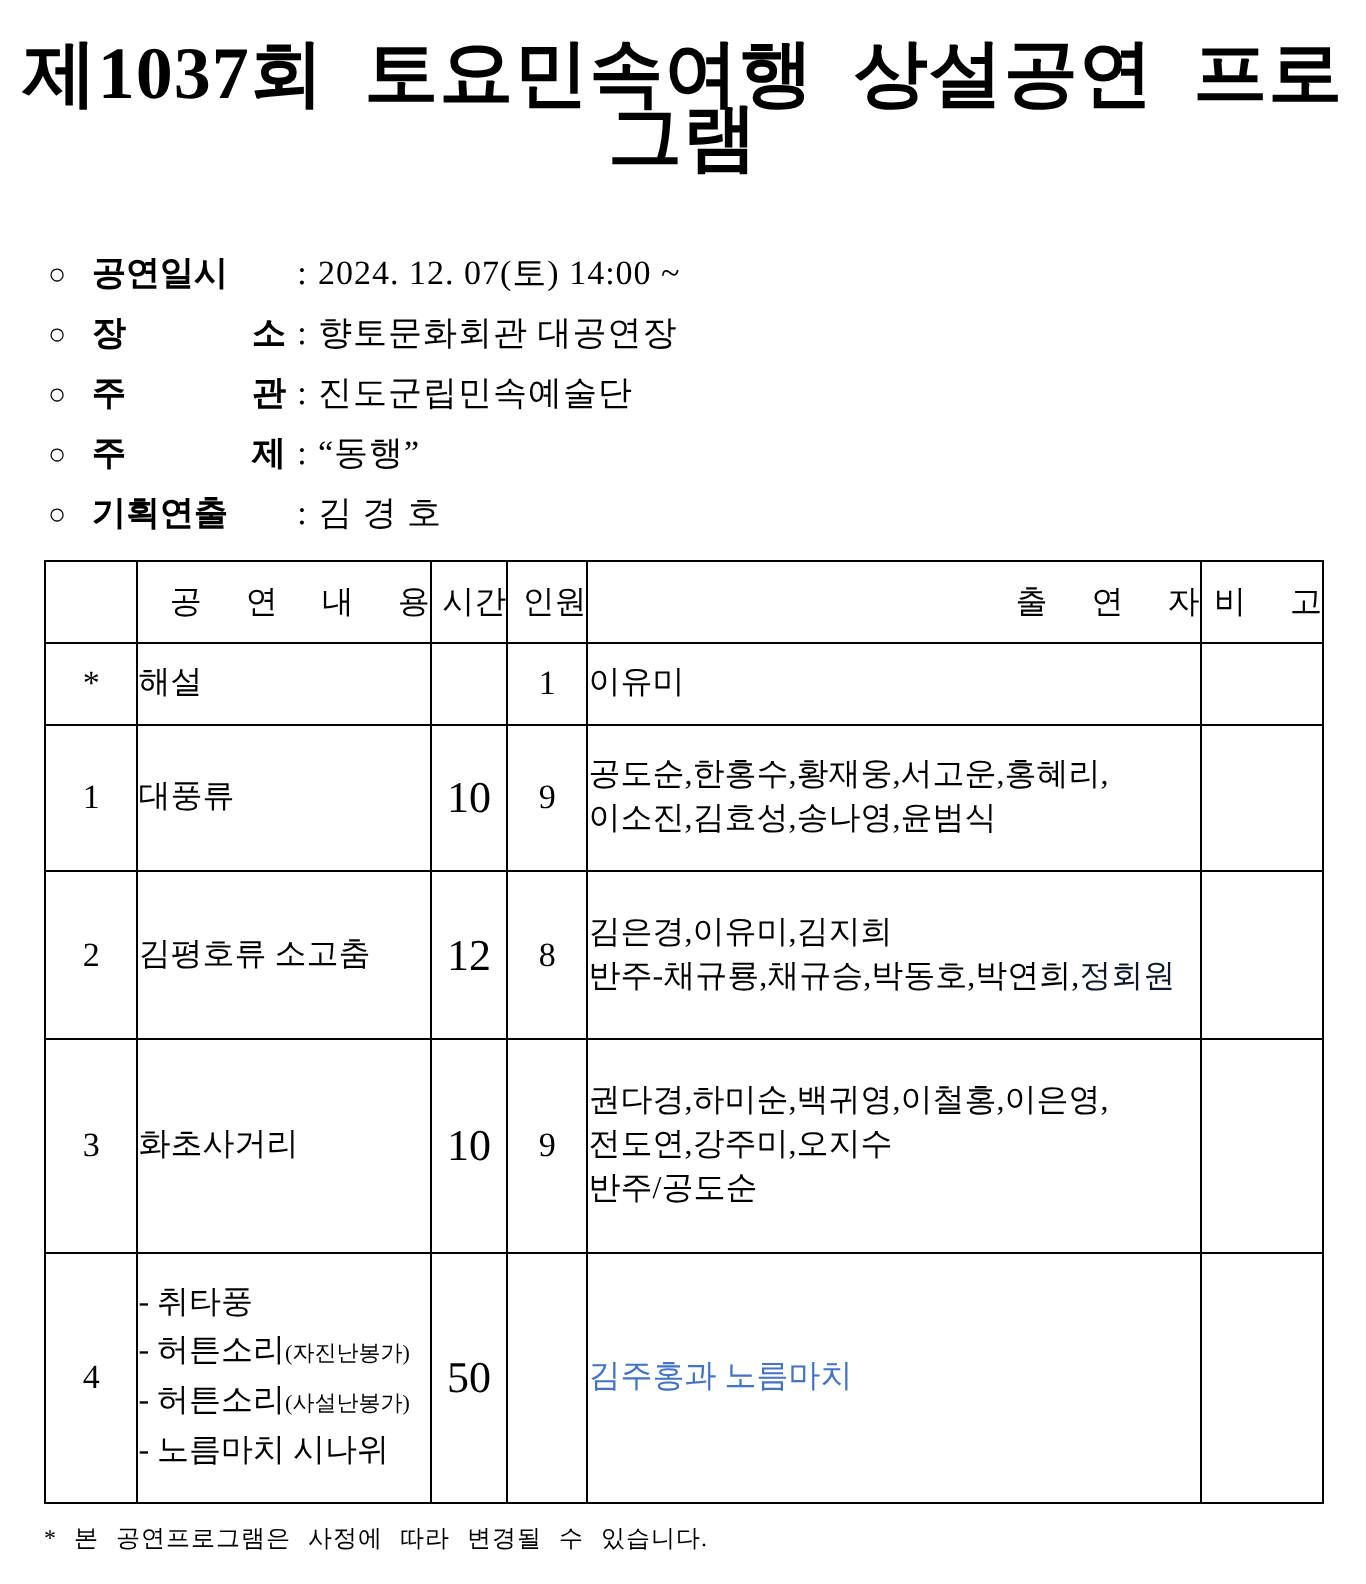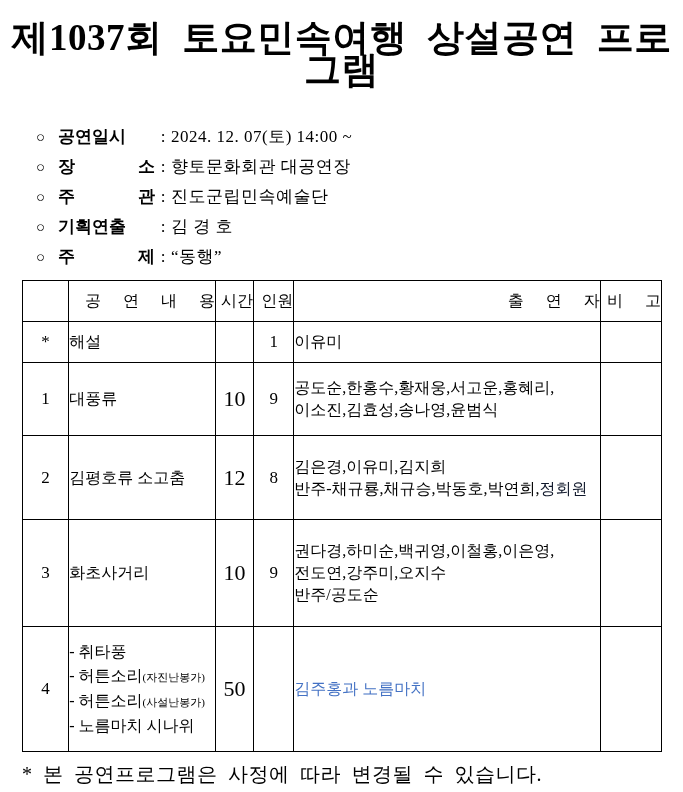--- a/index.html
+++ b/index.html
@@ -21,21 +21,21 @@
     text-align: center;
     font-size: 37px;
     font-weight: bold;
     letter-spacing: 0.5px;
     word-spacing: 10px;
     line-height: 32px;
   }
 
   .info-block {
     margin-top: 36px;
-    padding-left: 36px;
+    padding-left: 24px;
   }
   .info-line {
     height: 30px;
     line-height: 30px;
     font-size: 17px;
     white-space: nowrap;
   }
   .bullet {
     display: inline-block;
     width: 22px;
@@ -82,21 +82,21 @@
   td.no   { text-align: center; font-size: 17px; }
   td.time { text-align: center; font-size: 22px; }
   td.count{ text-align: center; font-size: 17px; }
   td.content { padding-left: 6px; line-height: 24px; }
   td.perf { padding-left: 5px; line-height: 22px; }
   .small { font-size: 11px; }
 
   .footnote {
     margin-top: 9px;
     padding-left: 22px;
-    font-size: 20px;
+    font-size: 12px;
     word-spacing: 5px;
     letter-spacing: 0.5px;
   }
 </style>
 </head>
 <body>
 
 <div class="page">
 
   <div class="doc-title">제1037회 토요민속여행 상설공연 프로그램</div>
@@ -105,24 +105,24 @@
     <div class="info-line">
       <span class="bullet">○</span><span class="lbl">공연일시</span><span class="colon">:</span><span class="val">2024. 12. 07(토) 14:00 ~</span>
     </div>
     <div class="info-line">
       <span class="bullet">○</span><span class="lbl">장 소</span><span class="colon">:</span><span class="val">향토문화회관 대공연장</span>
     </div>
     <div class="info-line">
       <span class="bullet">○</span><span class="lbl">주 관</span><span class="colon">:</span><span class="val">진도군립민속예술단</span>
     </div>
     <div class="info-line">
+      <span class="bullet">○</span><span class="lbl">주 제</span><span class="colon">:</span><span class="val">“동행”</span>
+    </div>
+    <div class="info-line">
       <span class="bullet">○</span><span class="lbl">기획연출</span><span class="colon">:</span><span class="val">김 경 호</span>
-    </div>
-    <div class="info-line">
-      <span class="bullet">○</span><span class="lbl">주 제</span><span class="colon">:</span><span class="val">“동행”</span>
     </div>
   </div>
 
   <table class="program">
     <colgroup>
       <col style="width:46px">
         <col style="width:146px">
         <col style="width:38px">
       <col style="width:40px">
         <col style="width:305px">

